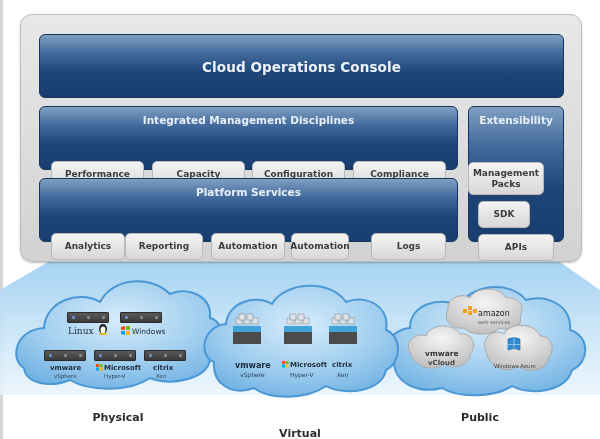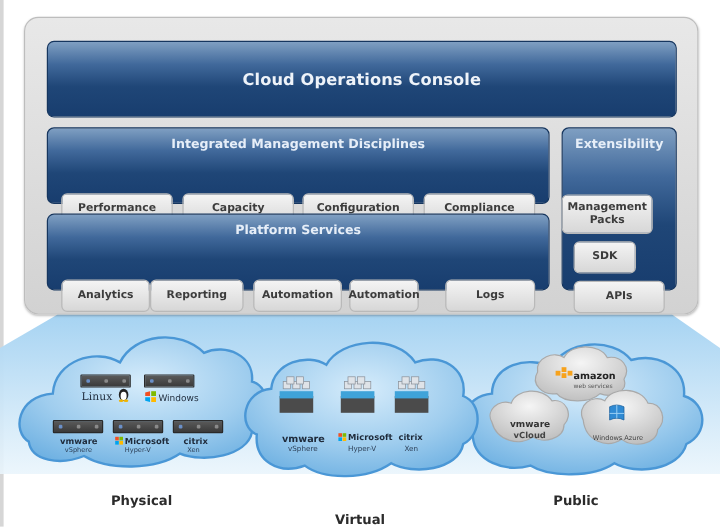--- a/index.html
+++ b/index.html
@@ -234,21 +234,21 @@
 <div class="vendor" style="left:153px; top:364px;">citrix</div>
 <div class="vendor-sub" style="left:156px; top:373px;">Xen</div>
 
 <div class="vendor" style="left:235px; top:361px; font-size:8px;">vmware</div>
 <div class="vendor-sub" style="left:240px; top:371px; font-size:6px;">vSphere</div>
 <div class="vendor" style="left:290px; top:361px;">Microsoft</div>
 <div class="vendor-sub" style="left:290px; top:371px; font-size:6px;">Hyper-V</div>
 <div class="vendor" style="left:332px; top:361px;">citrix</div>
 <div class="vendor-sub" style="left:337px; top:371px; font-size:6px;">Xen</div>
 
-<div class="subcloud-text" style="left:478px; top:309px; font-size:8px; font-weight:bold; color:#222;">amazon</div>
+<div class="subcloud-text" style="left:478px; top:309px; font-size:8px; font-weight:normal; color:#222;">amazon</div>
 <div class="subcloud-text" style="left:478px; top:319px; font-size:5px; color:#555;">web services</div>
 <div class="subcloud-text" style="left:425px; top:349px; font-size:7.5px; font-weight:bold; color:#333;">vmware</div>
 <div class="subcloud-text" style="left:428px; top:359px; font-size:7px; font-weight:bold; color:#444;">vCloud</div>
 <div class="subcloud-text" style="left:494px; top:363px; font-size:5.5px; color:#444;">Windows Azure</div>
 
 <div class="cloud-label" style="left:58px; top:411px;">Physical</div>
 <div class="cloud-label" style="left:240px; top:411px;margin-top:16px;">Virtual</div>
 <div class="cloud-label" style="left:420px; top:411px;">Public</div>
 
 </body></html>

